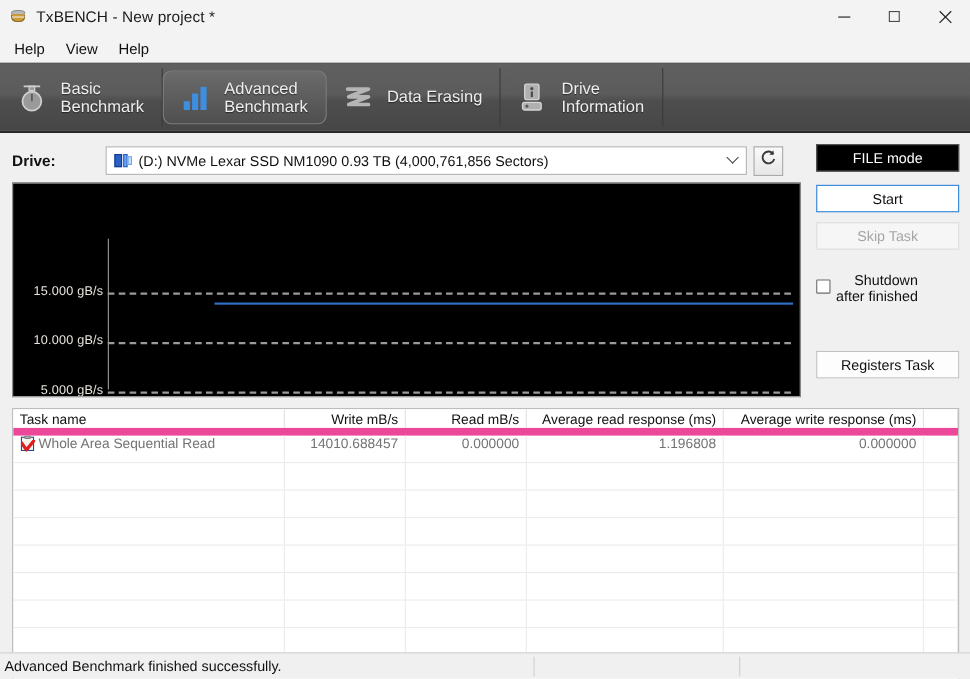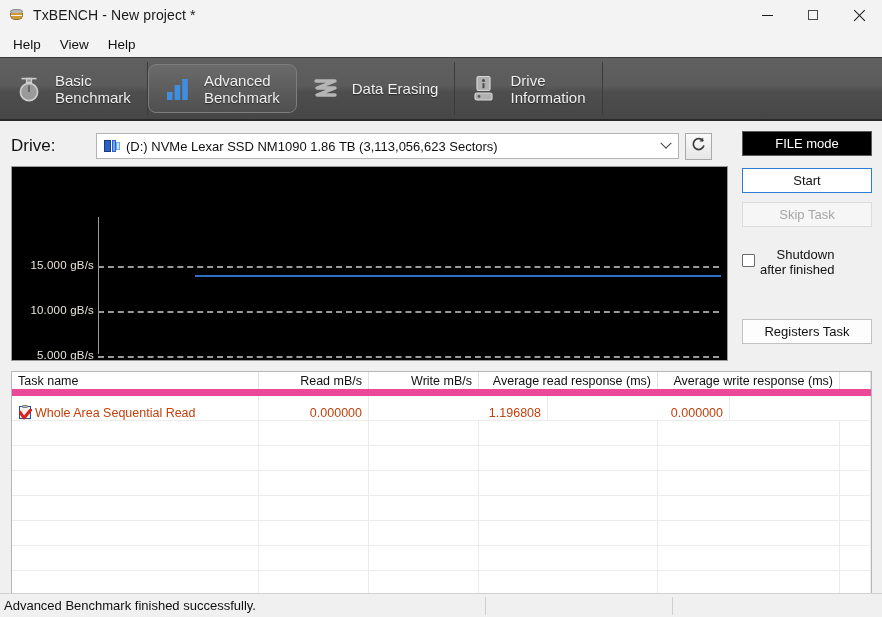--- a/index.html
+++ b/index.html
@@ -143,22 +143,22 @@
     background: #f0f0f0;
   }
 
   
   .drive-row {
     position: absolute; left: 0; top: 11px;
     width: 882px; height: 28px;
     display: flex; align-items: center;
   }
   .drive-label {
-    font-size: 17px; color: #111;
-    margin-left: 11px; width: 85px;
+    font-size: 14px; color: #111;
+    margin-left: 11px; width: 85px; font-weight: bold;
   }
   .drive-select {
     width: 583px; height: 26px;
     background: #fff;
     border: 1px solid #b4b4b4;
     display: flex; align-items: center;
     position: relative;
   }
   .drive-disk-icon {
     width: 17px; height: 14px;
@@ -276,22 +276,22 @@
     overflow: hidden;
   }
   .th.num { justify-content: flex-end; }
   .tbody { position: relative; }
   .trow {
     display: flex;
     height: 25px;
     border-bottom: 1px solid #ececec;
   }
   .td {
-    font-size: 12.5px; color: #c2410c;
-    display: flex; align-items: flex-end;
+    font-size: 12.5px; color: #737373;
+    display: flex; align-items: flex-start;
     border-right: 1px solid #ececec;
     padding: 0 6px;
     white-space: nowrap; overflow: hidden;
   }
   .td.num { justify-content: flex-end; }
   .task-icon {
     width: 15px; height: 15px;
     position: relative; flex: 0 0 auto; margin-right: 2px;
   }
   .task-icon .clip-body {
@@ -407,21 +407,21 @@
   <div class="body">
 
     <div class="drive-row">
       <div class="drive-label">Drive:</div>
       <div class="drive-select">
         <span class="drive-disk-icon">
           <i class="dk-a"></i>
             <i class="dk-b"></i>
             <i class="dk-c"></i>
         </span>
-        <span class="drive-text">(D:) NVMe Lexar SSD NM1090  1.86 TB (3,113,056,623 Sectors)</span>
+        <span class="drive-text">(D:) NVMe Lexar SSD NM1090  0.93 TB (4,000,761,856 Sectors)</span>
         <span class="drive-arrow">
             <i></i>
           </span>
       </div>
       <div class="refresh-btn">
         <span>
           <svg width="17" height="17" viewBox="0 0 17 17">
             <path d="M13.2 5.1 A5.4 5.4 0 1 0 13.9 9.6" fill="none" stroke="#3a3a3a" stroke-width="1.7"></path>
             <path d="M13.2 1.6 L13.2 5.6 L9.4 5.6 Z" fill="#3a3a3a"></path>
           </svg>
@@ -457,38 +457,39 @@
         <span class="shutdown-text">Shutdown
 after finished</span>
       </div>
       <div style="height:42px"></div>
       <div class="btn">Registers Task</div>
     </div>
 
     <div class="table">
       <div class="thead" id="thead">
           <div class="th" style="width: 247px;">Task name</div>
+          <div class="th num" style="width: 110px;">Write mB/s</div>
           <div class="th num" style="width: 110px;">Read mB/s</div>
-          <div class="th num" style="width: 110px;">Write mB/s</div>
           <div class="th num" style="width: 179px;">Average read response (ms)</div>
           <div class="th num" style="width: 182px;">Average write response (ms)</div>
           <div class="th" style="flex: 1 1 0%;"></div>
         </div>
       <div class="tbody" id="tbody">
           <div class="trow">
             <div class="td" style="width: 247px;">
               <span class="task-icon">
                 <i class="clip-body"></i>
                 <i class="clip-clip"></i>
                 <svg width="13" height="11" viewBox="0 0 13 11">
                   <path d="M1 3 L5 9 L12 0.5" fill="none" stroke="#de1f1f" stroke-width="3" stroke-linecap="round" stroke-linejoin="round"></path>
                 </svg>
               </span>
               <span>Whole Area Sequential Read</span>
             </div>
+            <div class="td num" style="width: 110px;">14010.688457</div>
             <div class="td num" style="width: 110px;">0.000000</div>
             <div class="td num" style="width: 179px;">1.196808</div>
             <div class="td num" style="width: 182px;">0.000000</div>
             <div class="td" style="flex: 1 1 0%;"></div>
           </div>
           <div class="trow">
             <div class="td" style="width: 247px;"></div>
             <div class="td" style="width: 110px;"></div>
             <div class="td" style="width: 110px;"></div>
             <div class="td" style="width: 179px;"></div>

